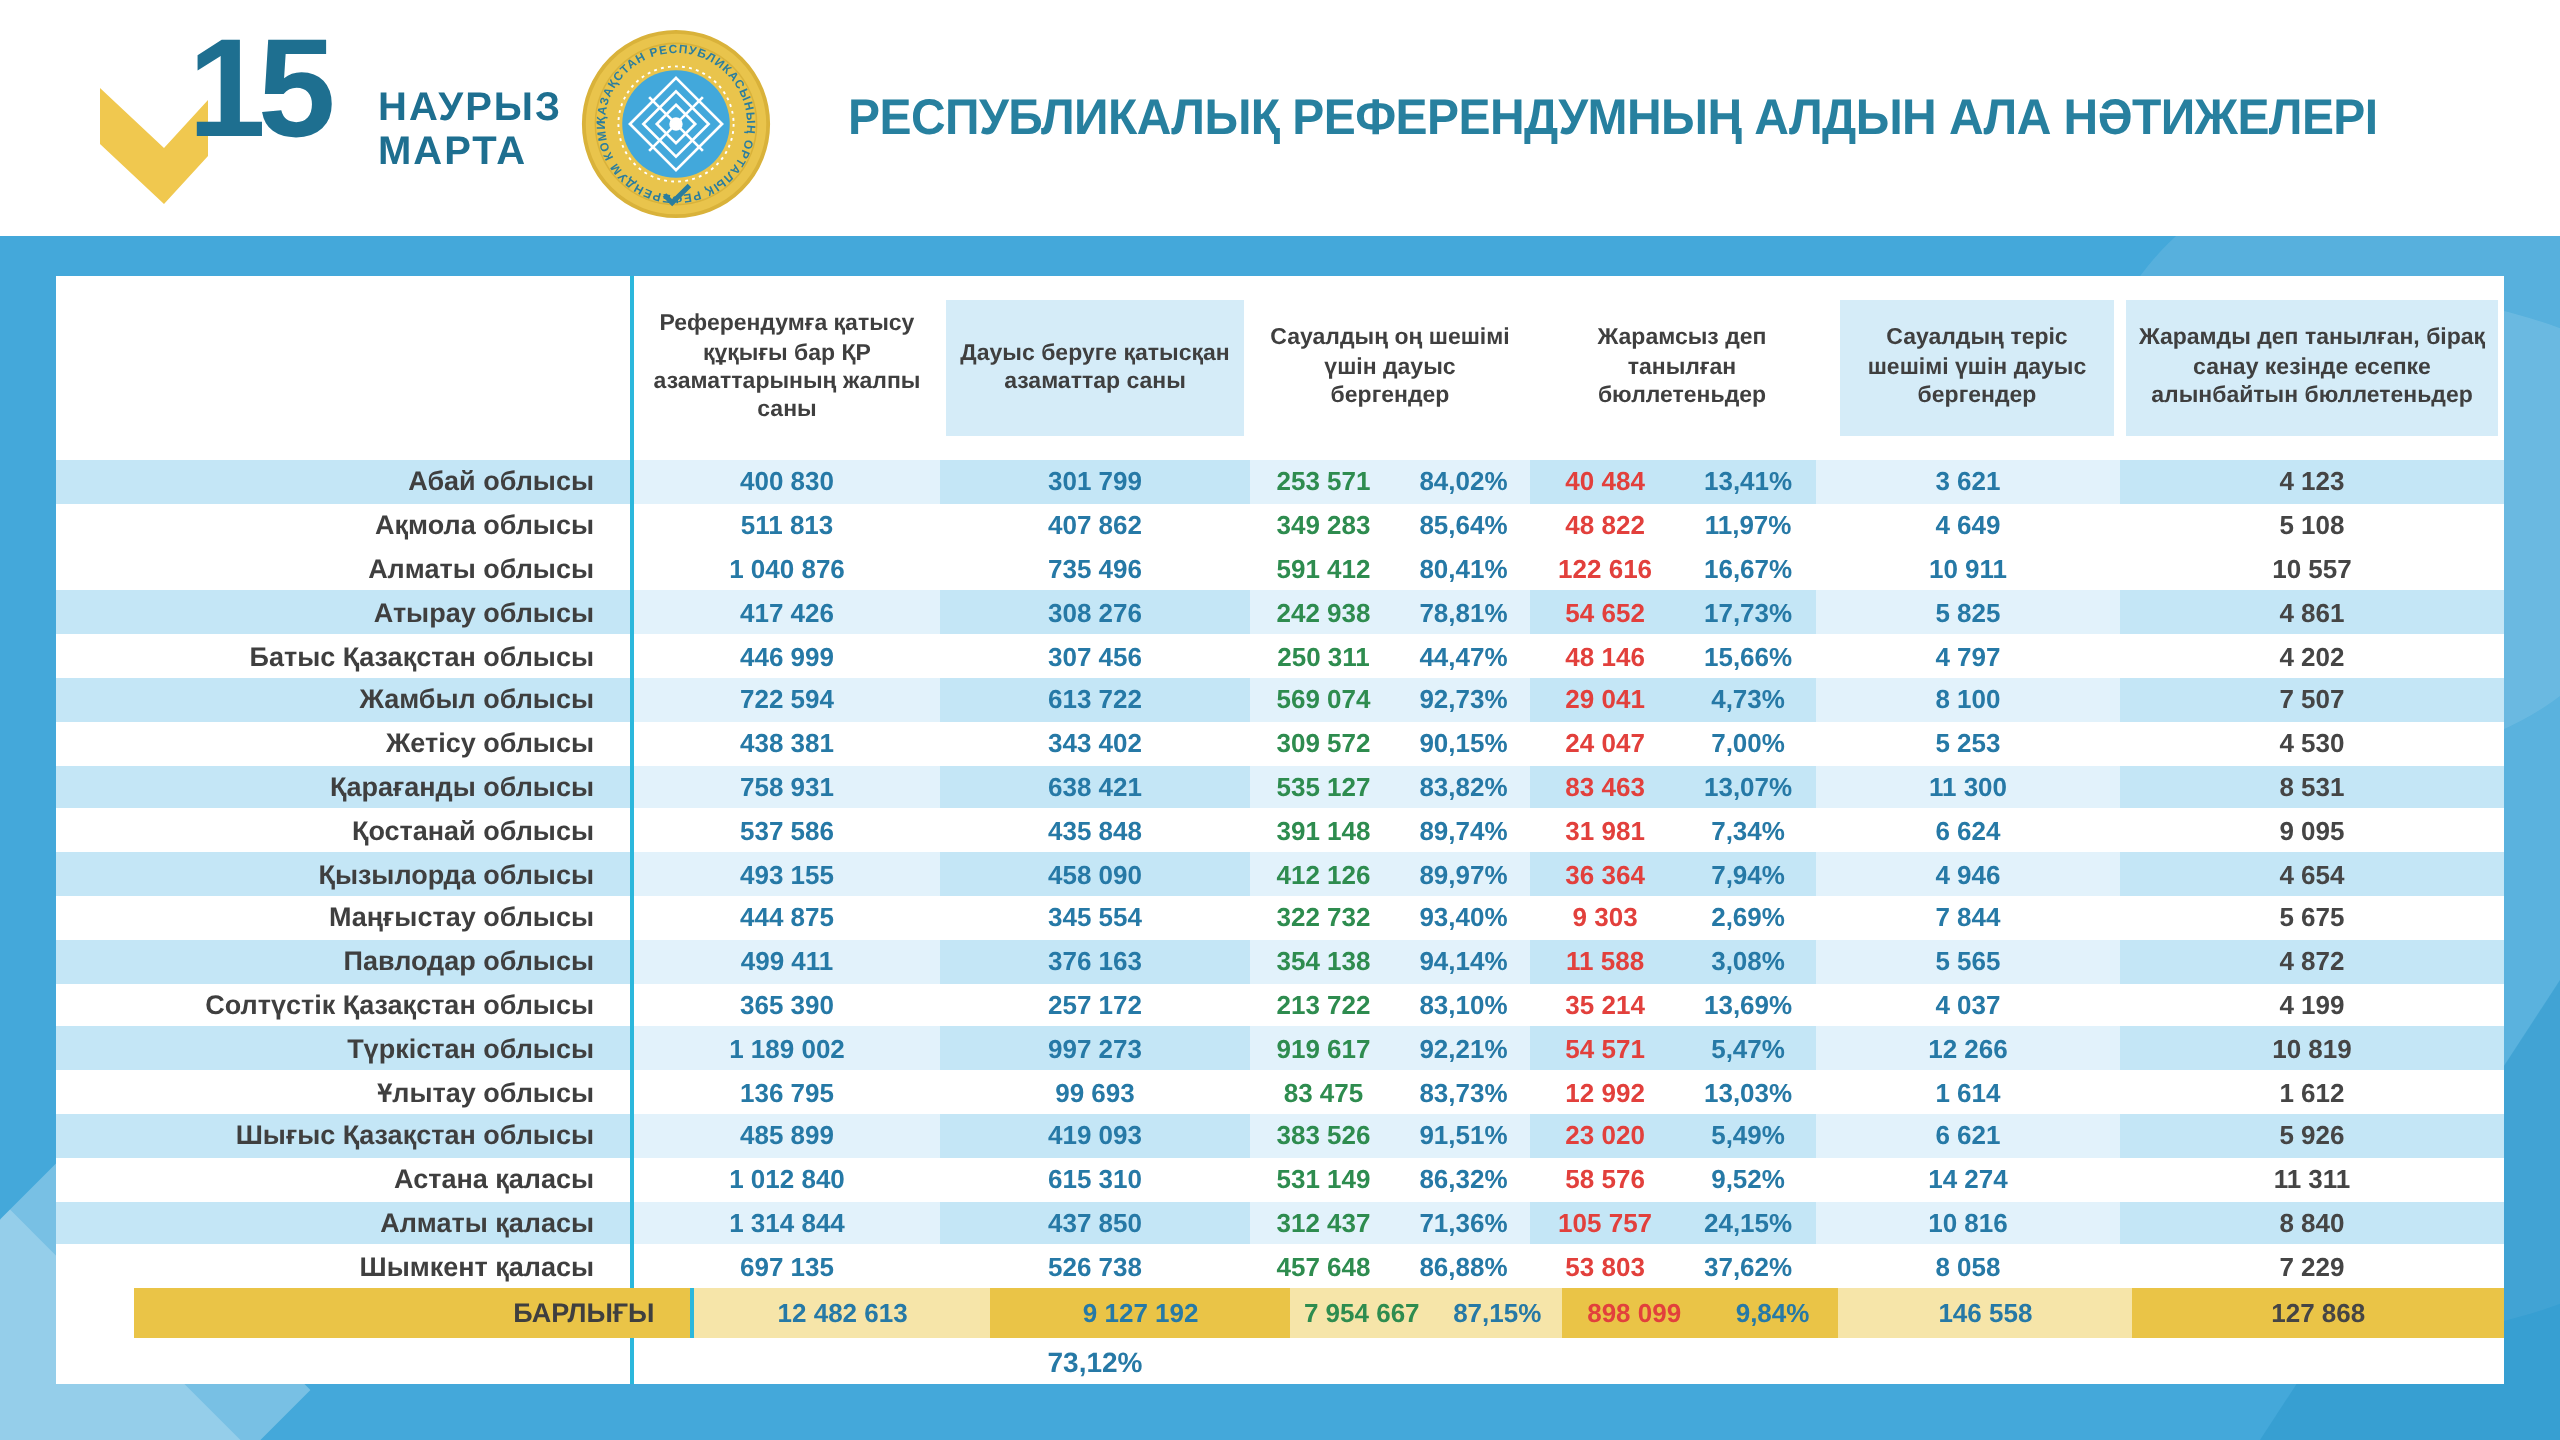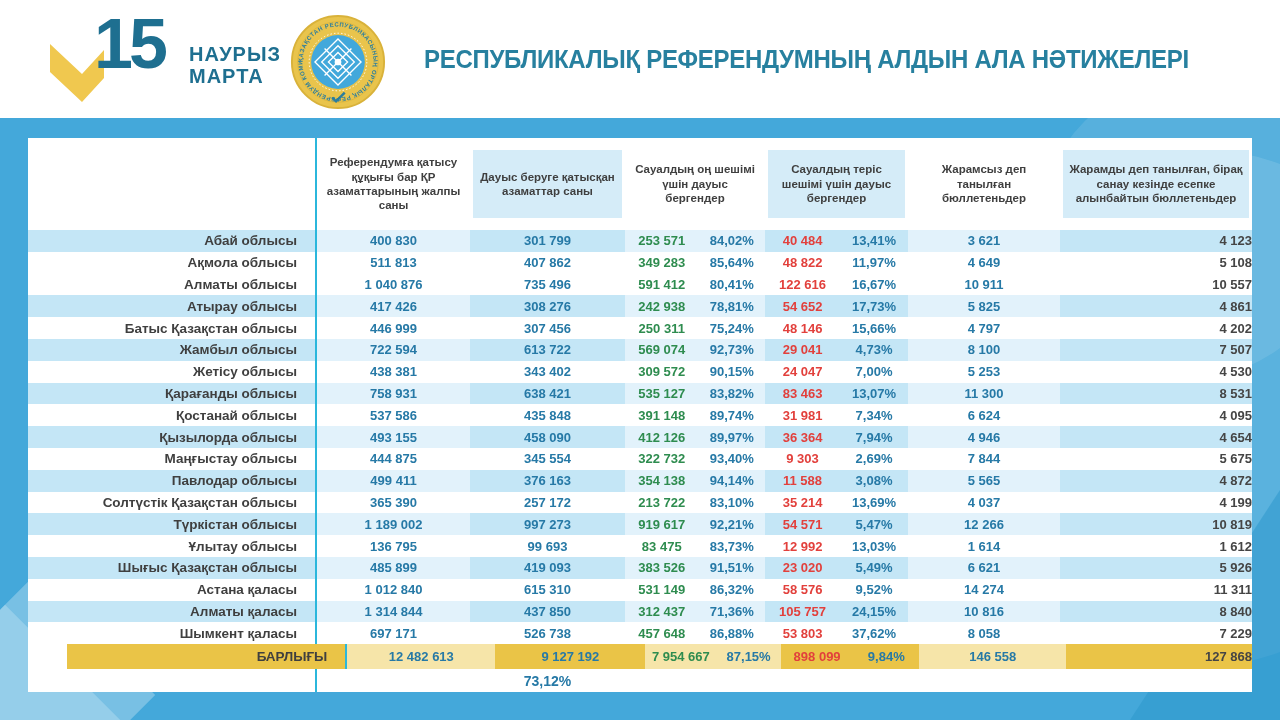--- a/index.html
+++ b/index.html
@@ -32,21 +32,21 @@
 
   .page-title{position:absolute;left:424px;top:0;height:118px;display:flex;align-items:center;
     font-size:25px;font-weight:bold;color:var(--title-teal);white-space:nowrap;letter-spacing:-0.3px;
     transform:scaleX(0.96);transform-origin:left center;}
 
   
   .card{position:absolute;left:28px;top:138px;width:1224px;background:#ffffff;}
   .trow{display:flex;width:100%;}
   .cell{display:flex;align-items:center;justify-content:center;font-weight:bold;}
   .w-region{width:287px;} .w-c1{width:155px;} .w-c2{width:155px;} .w-c3{width:140px;}
-  .w-c4{width:143px;} .w-c5{width:152px;} .w-c6{width:192px;justify-content:flex-end;}
+  .w-c4{width:143px;} .w-c5{width:152px;} .w-c6{width:192px;}
 
   .thead{height:92px;}
   .thead .cell{align-items:center;}
   .hbox{width:100%;margin:6px 3px;padding:5px 4px;font-size:11.5px;line-height:1.25;color:#3F3F3F;
     font-weight:bold;text-align:center;display:flex;align-items:center;justify-content:center;height:68px;}
   .hbox.tint{background:var(--header-tint);}
 
   .brow{height:21.8px;font-size:13px;}
   .brow .cell{height:100%;}
   .brow.stripe .deep{background:var(--stripe-deep);}
@@ -115,25 +115,25 @@
     <div class="cell w-region"></div>
     <div class="cell w-c1 vline">
         <div class="hbox">Референдумға қатысу құқығы бар ҚР азаматтарының жалпы саны</div>
       </div>
     <div class="cell w-c2">
         <div class="hbox tint">Дауыс беруге қатысқан азаматтар саны</div>
       </div>
     <div class="cell w-c3">
         <div class="hbox">Сауалдың оң шешімі үшін дауыс бергендер</div>
       </div>
+    <div class="cell w-c5">
+        <div class="hbox">Жарамсыз деп танылған бюллетеньдер</div>
+      </div>
     <div class="cell w-c4">
         <div class="hbox tint">Сауалдың теріс шешімі үшін дауыс бергендер</div>
-      </div>
-    <div class="cell w-c5">
-        <div class="hbox">Жарамсыз деп танылған бюллетеньдер</div>
       </div>
     <div class="cell w-c6">
         <div class="hbox tint">Жарамды деп танылған, бірақ санау кезінде есепке алынбайтын бюллетеньдер</div>
       </div>
   </div>
   <div id="table-body">
       <div class="trow brow stripe">
         <div class="cell w-region c-region deep">Абай облысы</div>
         <div class="cell w-c1 pale vline t">400 830</div>
         <div class="cell w-c2 deep t">301 799</div>
@@ -192,21 +192,21 @@
         </div>
         <div class="cell w-c5 pale t">5 825</div>
         <div class="cell w-c6 deep d">4 861</div>
       </div>
       <div class="trow brow ">
         <div class="cell w-region c-region deep">Батыс Қазақстан облысы</div>
         <div class="cell w-c1 pale vline t">446 999</div>
         <div class="cell w-c2 deep t">307 456</div>
         <div class="cell w-c3 pale split">
           <span class="n g">250 311</span>
-          <span class="p t">75,24%</span>
+          <span class="p t">44,47%</span>
         </div>
         <div class="cell w-c4 deep split">
           <span class="n r">48 146</span>
           <span class="p t">15,66%</span>
         </div>
         <div class="cell w-c5 pale t">4 797</div>
         <div class="cell w-c6 deep d">4 202</div>
       </div>
       <div class="trow brow stripe">
         <div class="cell w-region c-region deep">Жамбыл облысы</div>
@@ -259,21 +259,21 @@
         <div class="cell w-c2 deep t">435 848</div>
         <div class="cell w-c3 pale split">
           <span class="n g">391 148</span>
           <span class="p t">89,74%</span>
         </div>
         <div class="cell w-c4 deep split">
           <span class="n r">31 981</span>
           <span class="p t">7,34%</span>
         </div>
         <div class="cell w-c5 pale t">6 624</div>
-        <div class="cell w-c6 deep d">4 095</div>
+        <div class="cell w-c6 deep d">9 095</div>
       </div>
       <div class="trow brow stripe">
         <div class="cell w-region c-region deep">Қызылорда облысы</div>
         <div class="cell w-c1 pale vline t">493 155</div>
         <div class="cell w-c2 deep t">458 090</div>
         <div class="cell w-c3 pale split">
           <span class="n g">412 126</span>
           <span class="p t">89,97%</span>
         </div>
         <div class="cell w-c4 deep split">
@@ -398,21 +398,21 @@
         </div>
         <div class="cell w-c4 deep split">
           <span class="n r">105 757</span>
           <span class="p t">24,15%</span>
         </div>
         <div class="cell w-c5 pale t">10 816</div>
         <div class="cell w-c6 deep d">8 840</div>
       </div>
       <div class="trow brow ">
         <div class="cell w-region c-region deep">Шымкент қаласы</div>
-        <div class="cell w-c1 pale vline t">697 171</div>
+        <div class="cell w-c1 pale vline t">697 135</div>
         <div class="cell w-c2 deep t">526 738</div>
         <div class="cell w-c3 pale split">
           <span class="n g">457 648</span>
           <span class="p t">86,88%</span>
         </div>
         <div class="cell w-c4 deep split">
           <span class="n r">53 803</span>
           <span class="p t">37,62%</span>
         </div>
         <div class="cell w-c5 pale t">8 058</div>

